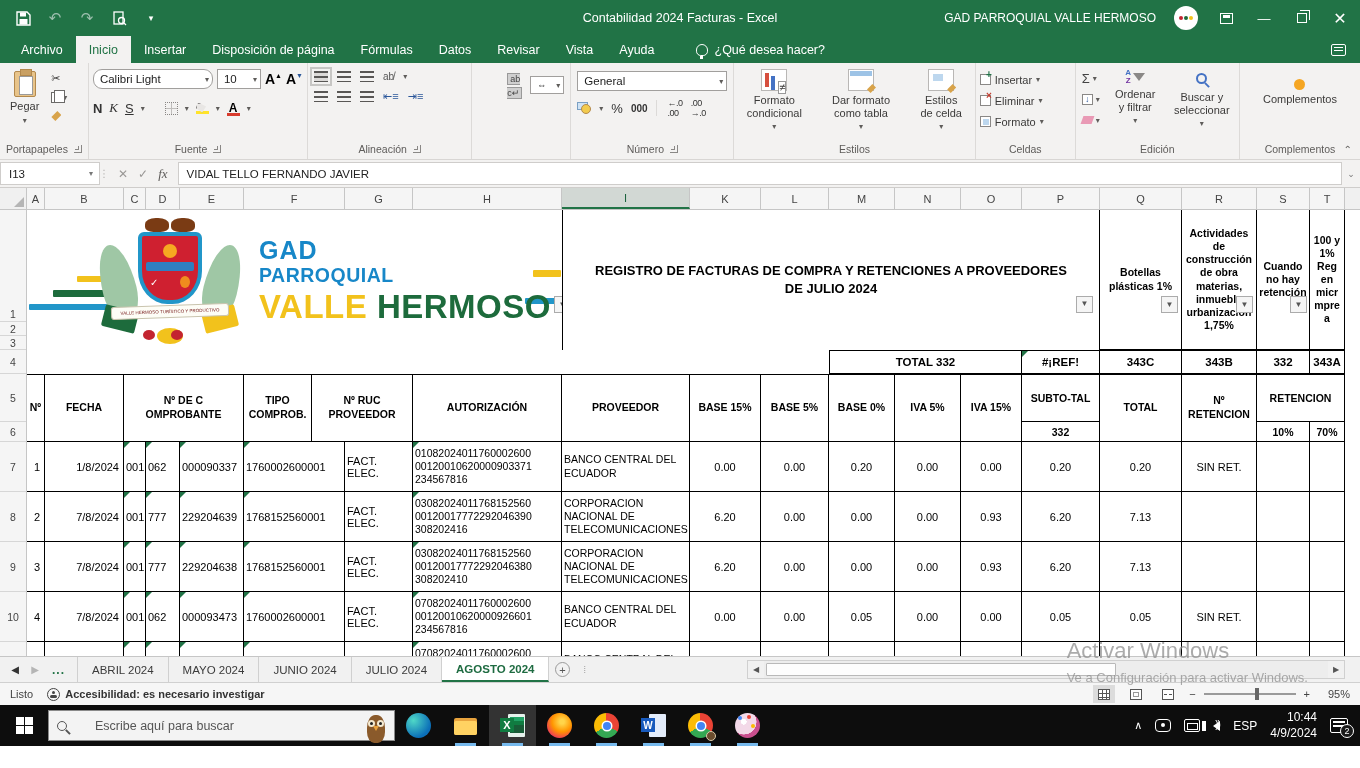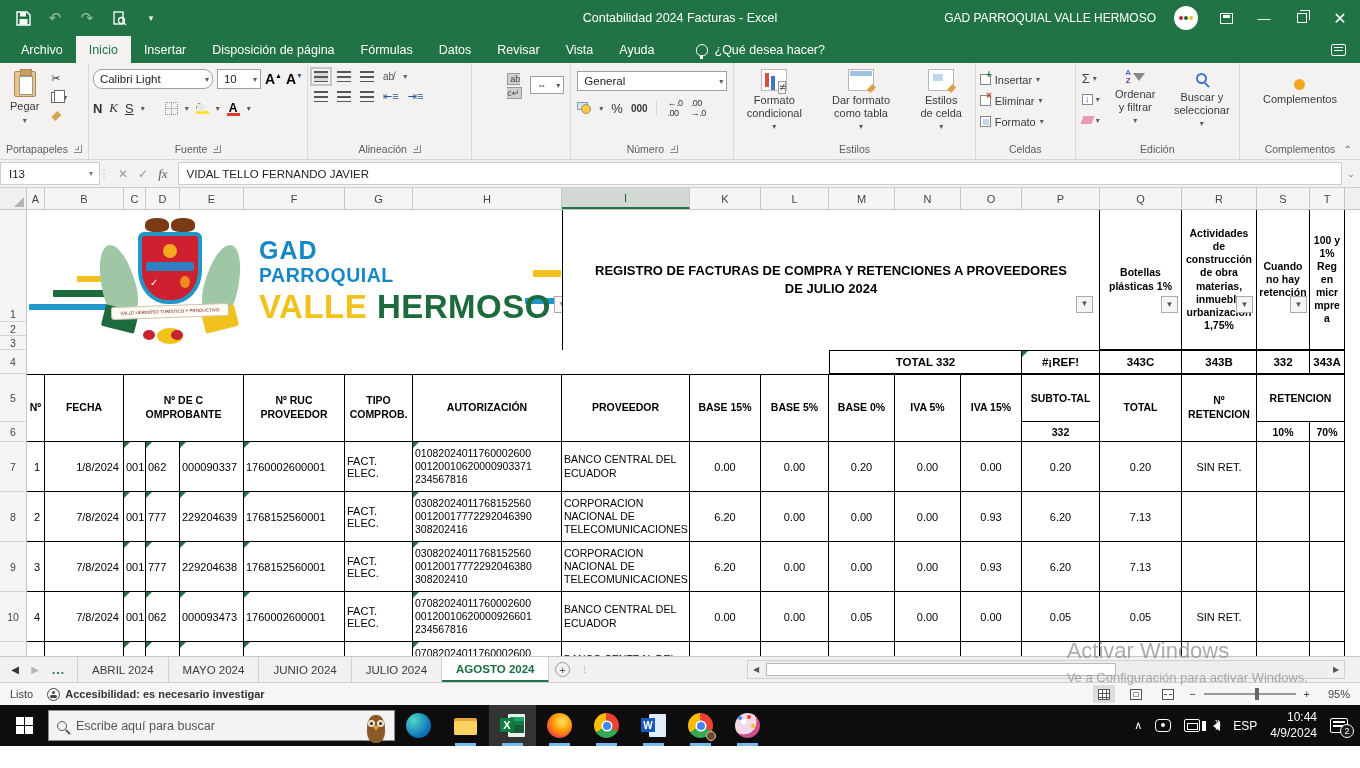--- a/index.html
+++ b/index.html
@@ -223,21 +223,21 @@
   .zpct { width:32px; text-align:right; }
 
   
   .taskbar { height:41px; background:#0d0d0d; display:flex; align-items:stretch; color:#fff; }
   .startbtn { width:48px; display:flex; align-items:center; justify-content:center; }
   .winlogo { width:17px; height:17px; display:grid; grid-template-columns:8px 8px; grid-template-rows:8px 8px; gap:1px; }
   .winlogo i { background:#fff; display:block; }
   .searchbox { width:347px; background:#f3f3f3; border:1px solid #8a8a8a; margin:5px 0; display:flex; align-items:center; gap:9px; padding:0 8px; color:#444; position:relative; }
   .sb-mag { width:10px; height:10px; border:1.6px solid #555; border-radius:50%; position:relative; flex:none; }
   .sb-mag:after { content:""; position:absolute; right:-5px; bottom:-3px; width:6px; height:1.8px; background:#555; transform:rotate(45deg); }
-  .sb-text { font-size:12.5px; color:#555; }
+  .sb-text { font-size:12.5px; color:#555;margin-left:19px; }
   .owl { position:absolute; right:6px; top:2px; width:24px; height:30px; }
   .owl .body { position:absolute; inset:2px 3px 0 3px; background:#8a5a2b; border-radius:45% 45% 40% 40%; }
   .owl .eye { position:absolute; top:7px; width:7px; height:7px; background:#f4e9d0; border-radius:50%; }
   .owl .eye.l { left:4px; } .owl .eye.r { right:4px; }
   .owl .eye:after { content:""; position:absolute; left:2px; top:2px; width:3px; height:3px; background:#222; border-radius:50%; }
   .owl .beak { position:absolute; left:50%; top:13px; transform:translateX(-50%); width:0; height:0; border-left:3px solid transparent; border-right:3px solid transparent; border-top:5px solid #e8a13c; }
   .tb-apps { display:flex; align-items:stretch; }
   .appslot { width:47px; display:flex; align-items:center; justify-content:center; position:relative; }
   .appslot.active { background:rgba(255,255,255,0.16); }
   .appslot.running:after { content:""; position:absolute; left:13px; right:13px; bottom:0; height:3px; background:#76b9ed; }
@@ -711,25 +711,25 @@
         <div class="band bandH">
           <div class="bcell wA hcell">
               <span>Nº</span>
             </div>
           <div class="bcell wB hcell">
               <span>FECHA</span>
             </div>
           <div class="bcell wCE hcell">
               <span>Nº DE C OMPROBANTE</span>
             </div>
+          <div class="bcell wG hcell">
+              <span>TIPO COMPROB.</span>
+            </div>
           <div class="bcell wF hcell">
               <span>Nº RUC PROVEEDOR</span>
-            </div>
-          <div class="bcell wG hcell">
-              <span>TIPO COMPROB.</span>
             </div>
           <div class="bcell wH hcell">
               <span>AUTORIZACIÓN</span>
             </div>
           <div class="bcell wI hcell">
               <span>PROVEEDOR</span>
             </div>
           <div class="bcell wK hcell">
               <span>BASE 15%</span>
             </div>

